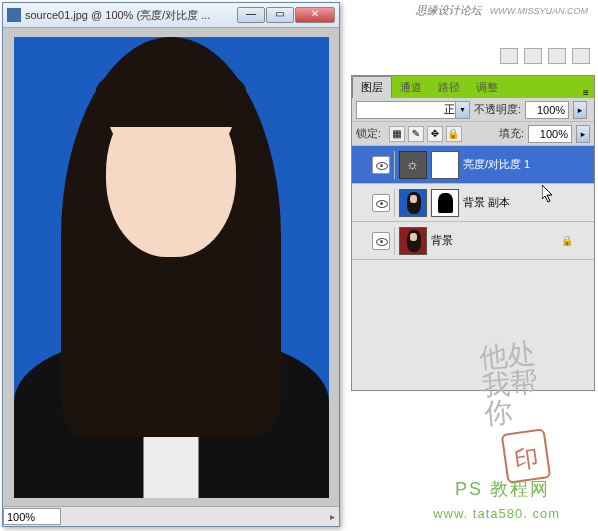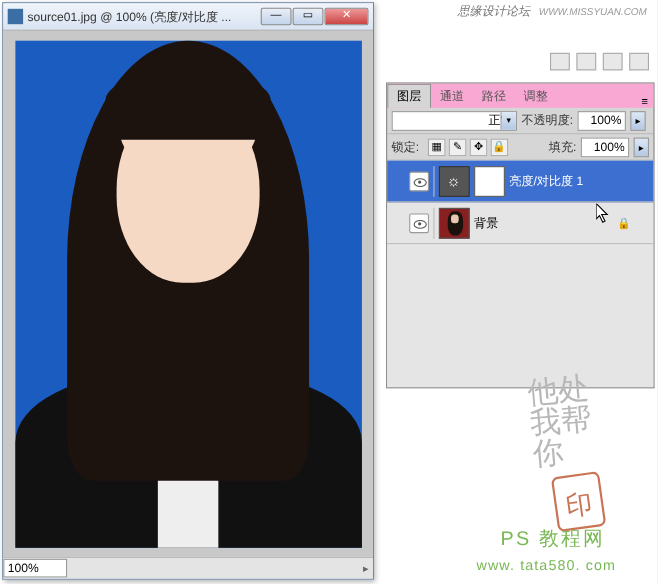--- a/index.html
+++ b/index.html
@@ -31,21 +31,21 @@
     
     .top-header { position: absolute; right: 10px; top: 3px; font-size: 11px; color: #777; display: flex; gap: 8px; align-items: center; font-style: italic; }
     .top-header .sub { font-size: 9px; color: #999; }
     
     
     .panel-icons { position: absolute; top: 48px; right: 8px; display: flex; gap: 6px; }
     .panel-icon { width: 18px; height: 16px; border: 1px solid #aaa; background: #e8e8e8; }
     
     
     .layers-panel { position: absolute; right: 3px; top: 75px; width: 244px; background: #d6d6d6; border: 1px solid #888; }
-    .panel-tabs { height: 22px; display: flex; background: #f9a8d4; align-items: flex-end; }
+    .panel-tabs { height: 22px; display: flex; background: #84cc16; align-items: flex-end; }
     .tab { padding: 3px 8px; font-size: 11px; color: #555; cursor: pointer; }
     .tab.active { background: #d6d6d6; color: #000; border: 1px solid #888; border-bottom: none; border-radius: 2px 2px 0 0; }
     .panel-menu { margin-left: auto; width: 16px; text-align: center; font-size: 10px; }
     
     .panel-row { height: 24px; display: flex; align-items: center; padding: 0 4px; font-size: 11px; border-bottom: 1px solid #bbb; gap: 4px; }
     .combo { height: 18px; border: 1px solid #999; background: #fff; font-size: 11px; display: flex; align-items: center; padding: 0 3px; position: relative; }
     .combo-btn { width: 14px; background: linear-gradient(#dce8f6,#b3c8e4); border-left: 1px solid #999; text-align: center; font-size: 8px; height: 100%; display:flex; align-items:center; justify-content:center; position:absolute; right:0; top:0; }
     .blend { width: 114px; justify-content: flex-end; }
     .pct-input { width: 44px; height: 18px; border: 1px solid #999; background: #fff; font-size: 11px; text-align: right; padding-right: 3px; }
     .lbl { color: #333; }
@@ -162,20 +162,30 @@
     <div class="small-btn">▸</div>
   </div>
 
   <div class="layers-list">
     <div class="layer selected">
       <div class="eye"></div>
       <div class="divider"></div>
       <div class="adj-icon"></div>
       <div class="mask"></div>
       <span class="layer-name">亮度/对比度 1</span>
+    </div>
+    <div class="layer">
+      <div class="eye"></div>
+      <div class="divider"></div>
+      <div class="thumb">
+        <div class="thumb-head"></div>
+          <div class="thumb-face"></div>
+      </div>
+      <div class="mask-sil"></div>
+      <span class="layer-name">背景 副本</span>
     </div>
     <div class="layer">
       <div class="eye"></div>
       <div class="divider"></div>
       <div class="thumb bg-red">
         <div class="thumb-head"></div>
           <div class="thumb-face"></div>
       </div>
       <span class="layer-name italic">背景</span>
       <span style="font-size:10px;">🔒</span>

